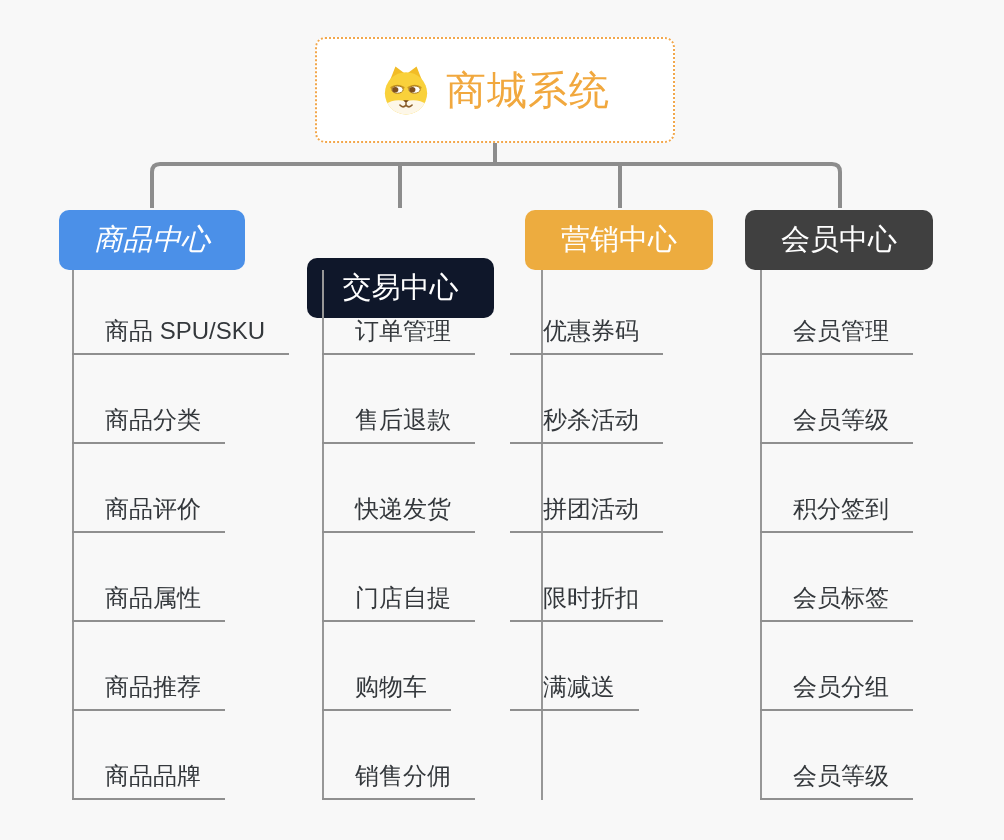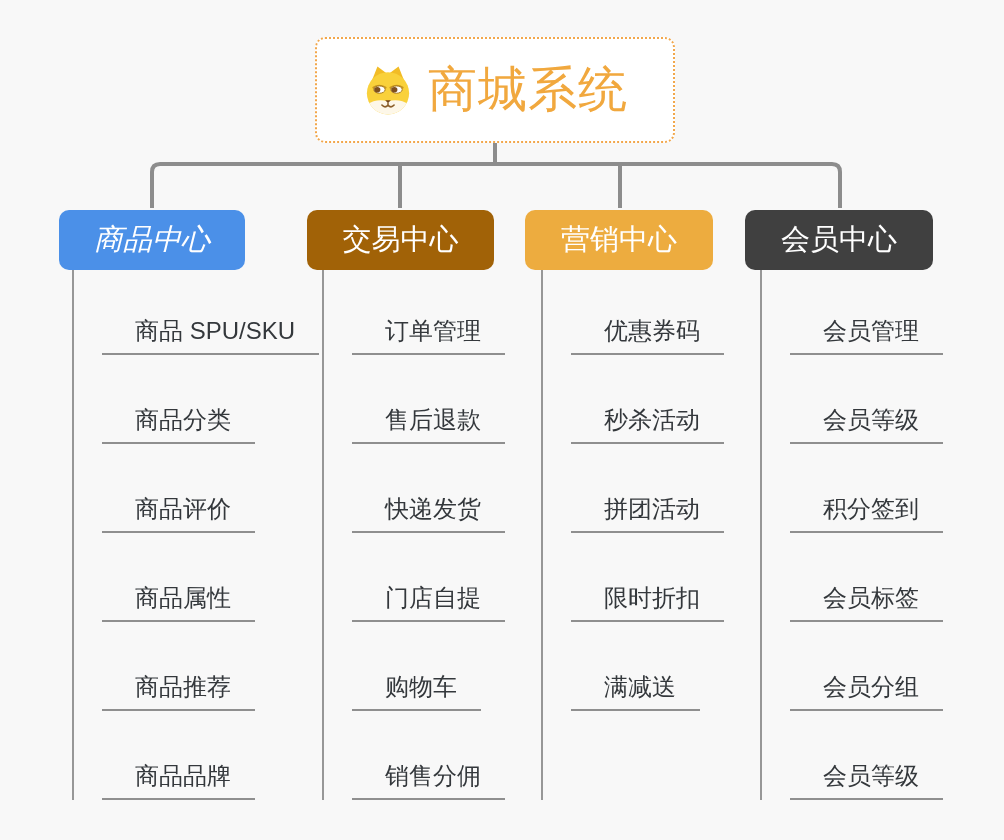--- a/index.html
+++ b/index.html
@@ -10,21 +10,21 @@
   }
   .stage{position:absolute;inset:0;}
 
   
   .root-node{
     position:absolute;left:315px;top:37px;width:360px;height:106px;
     box-sizing:border-box;background:#ffffff;
     border:2px dotted #f2a74b;border-radius:10px;
     display:flex;align-items:center;justify-content:center;gap:14px;
   }
-  .root-title{font-size:49px;letter-spacing:1px;color:#f1a83e;white-space:nowrap;}
+  .root-title{font-size:40px;letter-spacing:1px;color:#f1a83e;white-space:nowrap;}
   .doge{width:52px;height:52px;flex:0 0 auto;}
 
   
   .connectors{position:absolute;left:0;top:0;pointer-events:none;color:#8d8d8d;}
   .cline{fill:none;stroke:currentColor;stroke-width:4;}
 
   
   .branch-header{
     position:absolute;top:210px;height:60px;border-radius:10px;
     display:flex;align-items:center;justify-content:center;
@@ -36,24 +36,24 @@
   .bh-3{left:745px;width:188px;}
 
   
   .trunk{position:absolute;top:270px;width:2px;height:530px;background:#979797;}
   .tr-0{left:72px;}
   .tr-1{left:322px;}
   .tr-2{left:541px;}
   .tr-3{left:760px;}
 
   
-  .items{position:absolute;top:266px;display:flex;flex-direction:column;align-items:flex-start;padding-left:30px;}
+  .items{position:absolute;top:266px;display:flex;flex-direction:column;align-items:flex-start;}
   .it-0{left:72px;}
   .it-1{left:322px;}
-  .it-2{left:541px;}
+  .it-2{left:510px;}
   .it-3{left:760px;}
   .item{
     height:89px;box-sizing:border-box;width:max-content;
     display:flex;align-items:flex-end;
     padding:0 24px 6px 33px;
     border-bottom:2px solid #8f8f8f;
     font-size:24px;color:#34383c;white-space:nowrap;
   }
 </style>
 </head>
@@ -84,21 +84,21 @@
       <ellipse cx="42.5" cy="31.5" rx="7" ry="4.5" fill="#ffffff" stroke="#A8791C" stroke-width="1.2"></ellipse>
       <ellipse cx="39.8" cy="31.8" rx="3.8" ry="3.4" fill="#7E4F1E"></ellipse>
       <path d="M28.5 44.5 L35.5 44.5 L32 48 Z" fill="#70451D"></path>
       <path d="M32 48 V51" stroke="#8A5E2A" stroke-width="1.8" stroke-linecap="round"></path>
       <path d="M24.5 50.5 Q28 54.5 32 51 Q36 54.5 39.5 50.5" stroke="#8A5E2A" stroke-width="2" fill="none" stroke-linecap="round"></path>
     </svg>
     <span class="root-title" style="color: rgb(241, 168, 62);">商城系统</span>
   </div>
 
   <div class="branch-header bh-0" style="background-color: rgb(75, 144, 232); font-style: italic;">商品中心</div>
-  <div class="branch-header bh-1" style="background-color: #a16207;">交易中心</div>
+  <div class="branch-header bh-1" style="background-color: #0f172a; margin-top: 48px;">交易中心</div>
   <div class="branch-header bh-2" style="background-color: rgb(237, 172, 63);">营销中心</div>
   <div class="branch-header bh-3" style="background-color: #404040;">会员中心</div>
 
   <div class="trunk tr-0"></div>
   <div class="trunk tr-1"></div>
   <div class="trunk tr-2"></div>
   <div class="trunk tr-3"></div>
 
   <div class="items it-0">
     <div class="item">商品 SPU/SKU</div>

